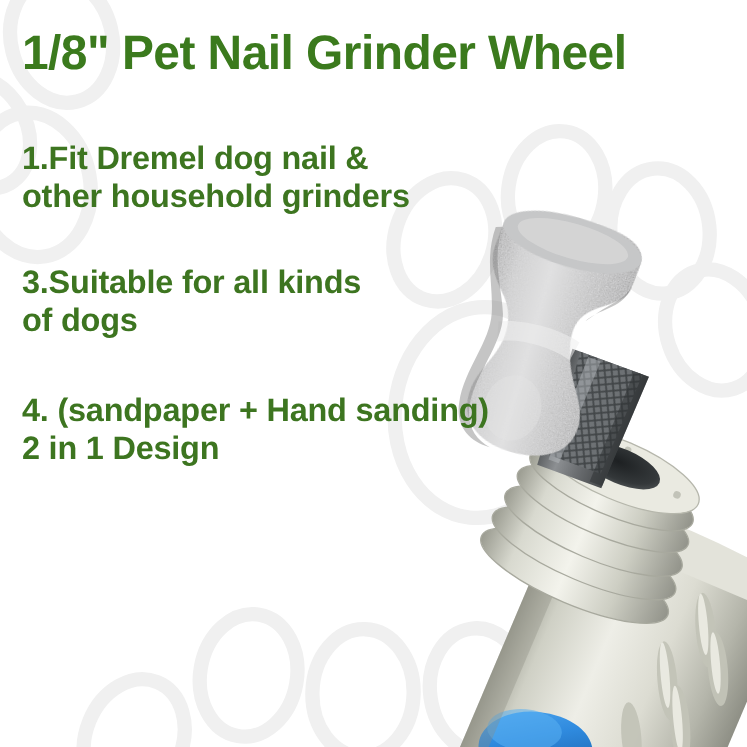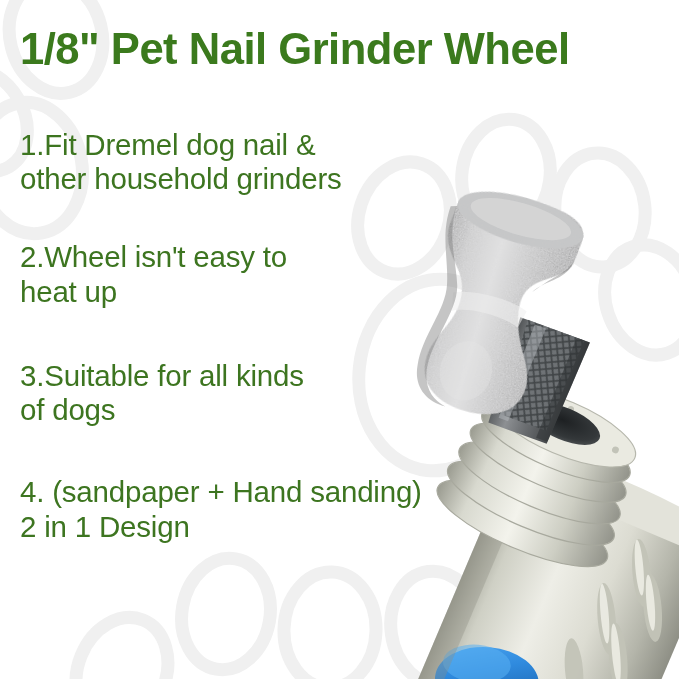--- a/index.html
+++ b/index.html
@@ -49,21 +49,21 @@
   .bullets {
     position: absolute;
     left: 20px;
     top: 128px;
     width: 560px;
   }
 
   .bullet {
     color: #3d7520;
     font-size: 29.5px;
-    font-weight: normal;
+    font-weight: bold;
     line-height: 1.16;
     letter-spacing: -0.2px;
     white-space: pre-line;
     margin: 0 0 38px 0;
   }
   .bullet:last-child { margin-bottom: 4px; }
 
   .bullet.b1 { margin-bottom: 44px; }
   .bullet.b2 { margin-bottom: 50px; }
   .bullet.b3 { margin-bottom: 48px; }
@@ -261,21 +261,19 @@
 
       <path d="M562 216 L559 240 C556 258 536 264 528 278 L536 268 C548 254 558 248 560 234 Z" fill="#6f6f6f" opacity="0.40"></path>
     </g>
   </svg>
 
   <div class="title">1/8" Pet Nail Grinder Wheel</div>
 
   <div class="bullets">
     <p class="bullet b1">1.Fit Dremel dog nail &amp;
 other household grinders</p>
-    <p class="bullet b2">2.Wheel isn't easy to
-heat up</p>
     <p class="bullet b3">3.Suitable for all kinds
 of dogs</p>
     <p class="bullet b4">4. (sandpaper + Hand sanding)
 2 in 1 Design</p>
   </div>
 
 </div>
 
 </body></html>

